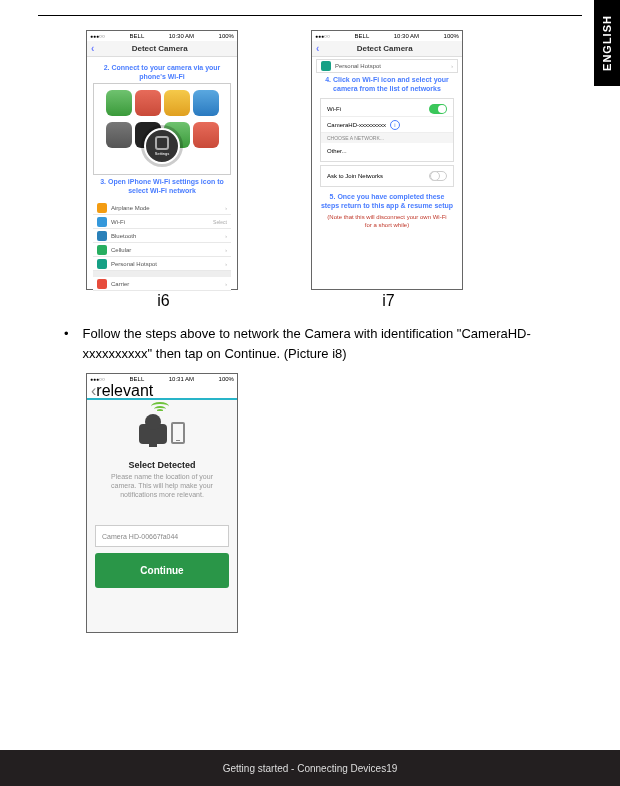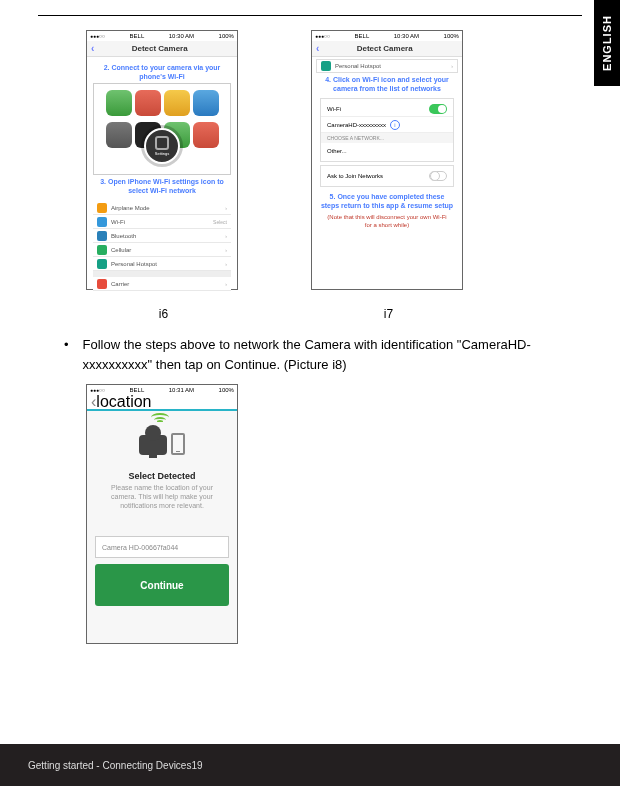--- a/index.html
+++ b/index.html
@@ -98,21 +98,21 @@
   .i7-box { border:1px solid #ddd; margin:3px 4px; padding:2px 0;}
   .wifi-net { height:16px; display:flex; align-items:center; padding:0 6px; font-size:6px; border-bottom:1px solid #eee;}
   .wifi-net:last-child{border-bottom:none;}
   .toggle-on { width:18px; height:10px; border-radius:5px; background:#3ac75a; position:relative; margin-left:auto;}
   .toggle-on::after{content:"";width:8px;height:8px;background:#fff;border-radius:50%;position:absolute;right:1px;top:1px;}
   .toggle-off { width:18px; height:10px; border-radius:5px; background:#fff; border:1px solid #ccc; position:relative; margin-left:auto;}
   .toggle-off::after{content:"";width:8px;height:8px;background:#fff;border:1px solid #ccc;border-radius:50%;position:absolute;left:0;top:-1px;}
   .info-i { width:10px; height:10px; border:1px solid #4a7dff; color:#4a7dff; border-radius:50%; font-size:6px; text-align:center; line-height:8px; margin-left:4px;}
   .sect-lbl { font-size:5px; color:#888; padding:2px 6px; background:#f5f5f5;}
   .note { color:#c0392b; font-size:6px; text-align:center; padding:2px 8px; line-height:1.3;}
-  .caption { font-size:12px; margin-top:17px; }
+  .caption { font-size:16px; margin-top:2px; }
   .bullet-text { display:flex; font-size:13px; line-height:1.5; margin:14px 0 10px 0; padding-left: 26px; padding-right: 20px;}
   .bullet-text .dot { margin-right:14px; }
   .phone-row2 { padding-left:48px; }
   .phone8 {
     width: 152px;
     height: 260px;
     border: 1px solid #666;
     background:#f7f7f7;
   }
   .nav-bar8 { height: 16px; background:#fff; border-bottom:2px solid #28b4c8; display:flex; align-items:center; padding:0 4px;}
@@ -124,32 +124,32 @@
   .wifi-arc { position:absolute; top:-20px; left:12px; }
   .wifi-arc span{display:block;border:2px solid #6ec23a;border-bottom:none;border-left:none;border-right:none;border-radius:50%;}
   .wifi-arc span:nth-child(1){width:18px;height:9px;}
   .wifi-arc span:nth-child(2){width:12px;height:6px;margin:-5px auto 0;}
   .wifi-arc span:nth-child(3){width:6px;height:3px;margin:-3px auto 0;}
   .mobile-ic { width:14px; height:22px; border:2px solid #888; border-radius:2px; display:inline-block; vertical-align:bottom; margin-left:4px; position:relative;}
   .mobile-ic::after{content:"";width:4px;height:1px;background:#888;position:absolute;bottom:1px;left:3px;}
   .cam-det-h { font-size:9px; font-weight:700; margin-top:10px; color:#222;}
   .cam-det-p { font-size:7px; color:#999; line-height:1.3; padding:2px 8px;}
   .cam-input { margin-top:24px; height:22px; border:1px solid #ccc; background:#fff; text-align:left; padding:0 6px; font-size:7px; color:#888; display:flex; align-items:center;}
-  .cont-btn { margin-top:6px; height:42px; background:#2a9648; border-radius:3px; color:#fff; font-size:10px; font-weight:600; display:flex; align-items:center; justify-content:center;}
+  .cont-btn { margin-top:6px; height:35px; background:#2a9648; border-radius:3px; color:#fff; font-size:10px; font-weight:600; display:flex; align-items:center; justify-content:center;}
   .footer {
     position:absolute;
     bottom:0; left:0; right:0;
-    height:42px;
+    height:36px;
     background:#231f20;
     color:#ddd;
     font-size:10px;
     display:flex;
     align-items:center;
     padding:0 28px;
-    justify-content:flex-start;
+    justify-content:center;
   }
   .bold { font-weight:400; }
 </style>
 </head>
 <body>
 
 <div class="page">
   <hr class="top-rule">
 
   <div class="lang-tab">
@@ -289,21 +289,21 @@
     <div class="phone-col">
       <div class="phone8">
         <div class="status-bar" style="background:#fff">
           <span class="dots"></span>
           <span>BELL</span>
           <span>10:31 AM</span>
           <span>100%</span>
         </div>
         <div class="nav-bar8">
           <span class="chev" style="color:#888">‹</span>
-          <span class="title left">location</span>
+          <span class="title left">relevant</span>
         </div>
         <div class="body-i8">
           <div class="cam-ic">
             <div class="wifi-arc">
                 <span></span>
                 <span></span>
                 <span></span>
               </div>
             <div style="display:flex;align-items:flex-end;justify-content:center">
               <div class="cam-body"></div>

